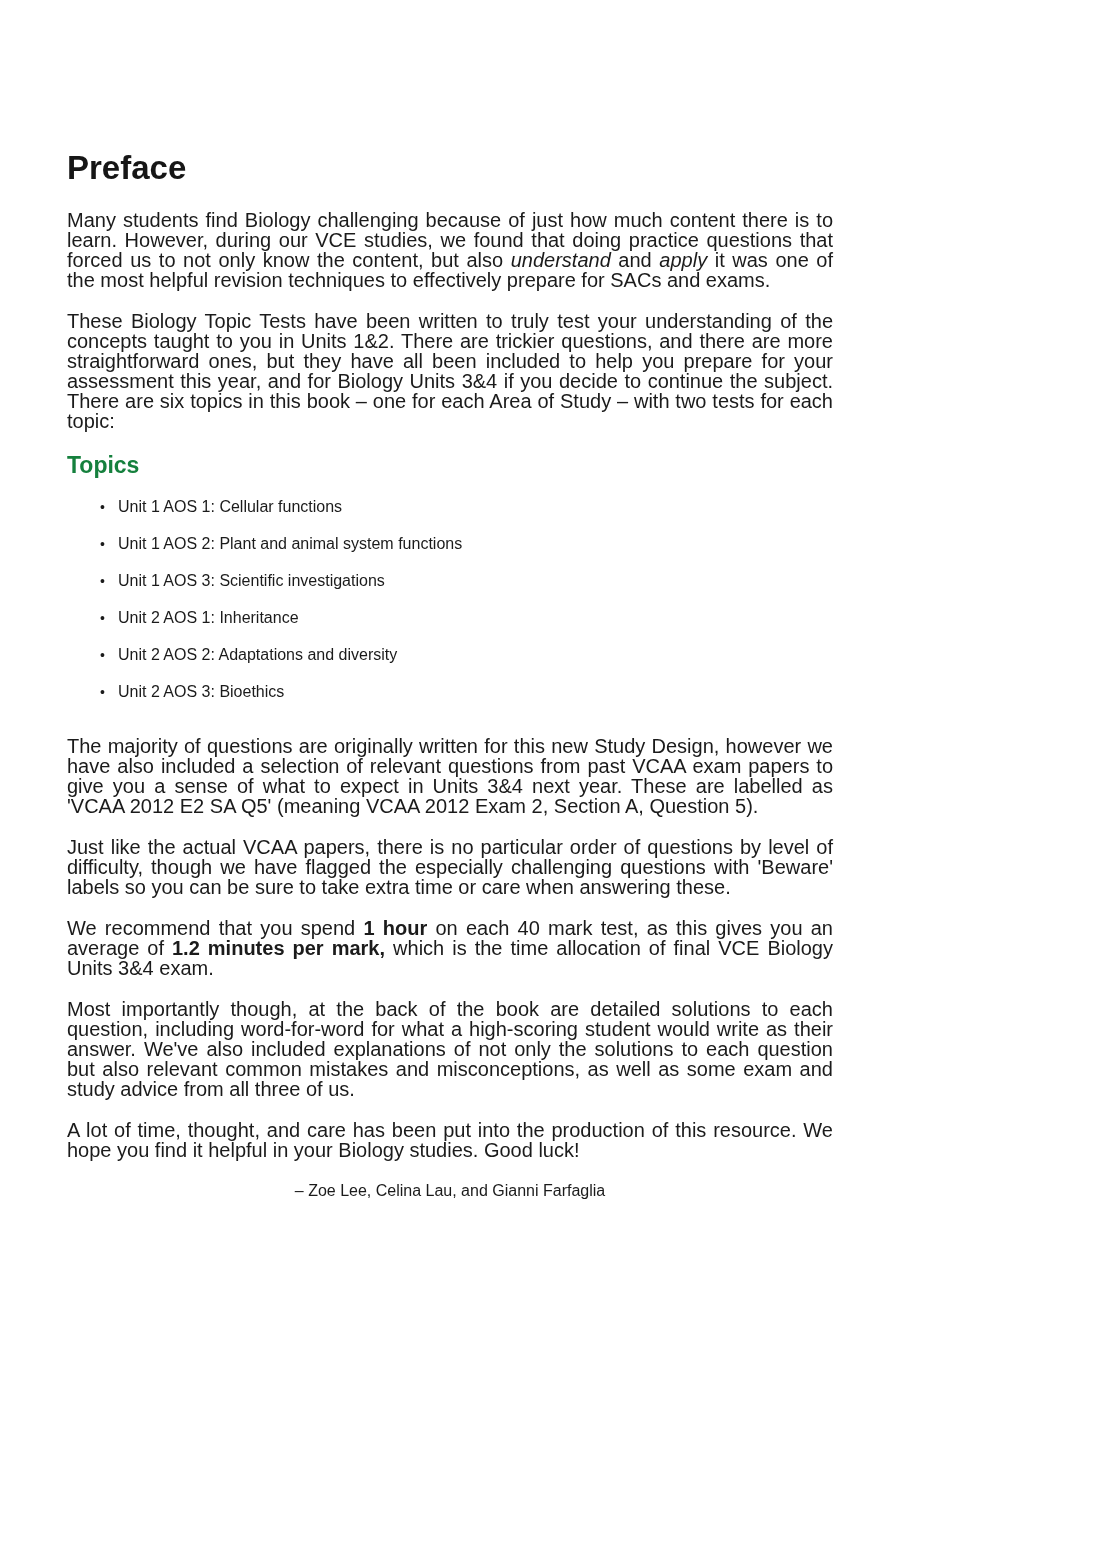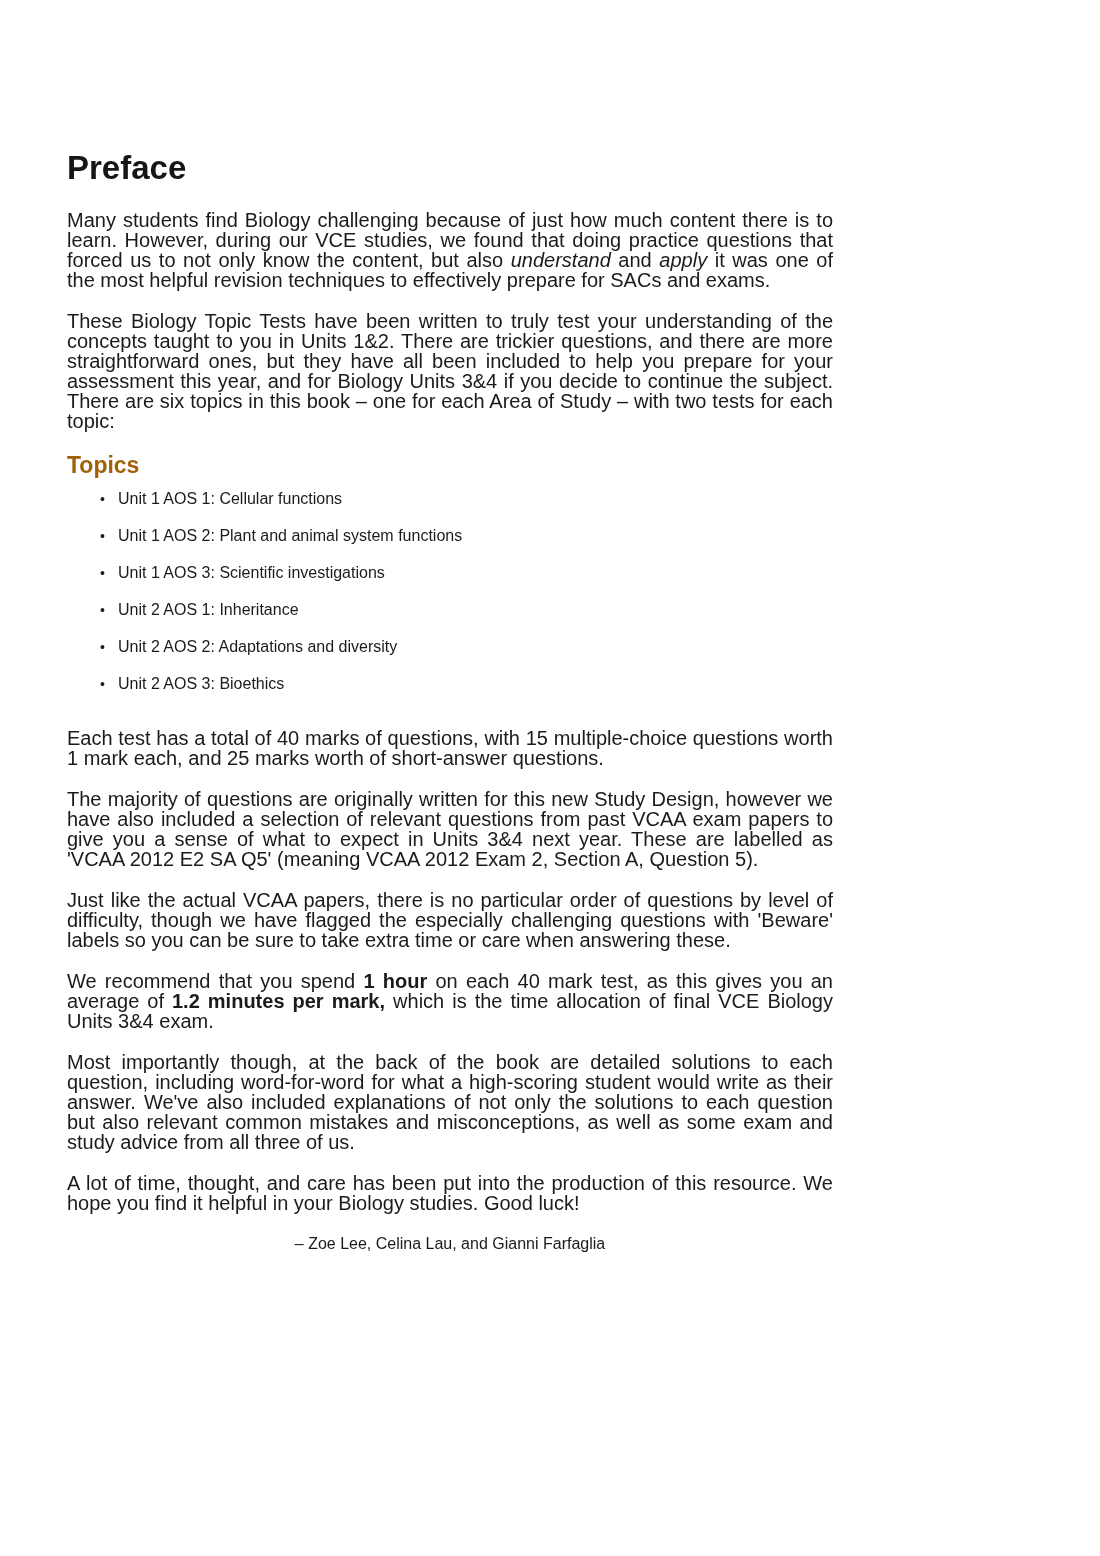--- a/index.html
+++ b/index.html
@@ -22,22 +22,22 @@
     font-size: 33px;
     line-height: 40px;
     font-weight: bold;
     margin: 0 0 22px 0;
     color: #161616;
   }
   h2.section-heading {
     font-size: 23px;
     line-height: 27px;
     font-weight: bold;
-    margin: 16px 0 10px 0;
-    color: #a16207;
+    margin: 16px 0 18px 0;
+    color: #15803d;
   }
   p {
     font-size: 20px;
     line-height: 20px;
     text-align: justify;
     margin: 0 0 21px 0;
   }
   .it { font-style: italic; }
   .bd { font-weight: bold; }
   ul.topics {
@@ -81,21 +81,20 @@
   <ul class="topics">
       <li><span class="bullet">•</span><span>Unit 1 AOS 1: Cellular functions</span></li>
       <li><span class="bullet">•</span><span>Unit 1 AOS 2: Plant and animal system functions</span></li>
       <li><span class="bullet">•</span><span>Unit 1 AOS 3: Scientific investigations</span></li>
       <li><span class="bullet">•</span><span>Unit 2 AOS 1: Inheritance</span></li>
       <li><span class="bullet">•</span><span>Unit 2 AOS 2: Adaptations and diversity</span></li>
       <li><span class="bullet">•</span><span>Unit 2 AOS 3: Bioethics</span></li>
     </ul>
 
   <div>
-      <p><span>Each test has a total of 40 marks of questions, with 15 multiple-choice questions worth 1 mark each, and 25 marks worth of short-answer questions.</span></p>
       <p><span>The majority of questions are originally written for this new Study Design, however we have also included a selection of relevant questions from past VCAA exam papers to give you a sense of what to expect in Units 3&amp;4 next year.  These are labelled as 'VCAA 2012 E2 SA Q5' (meaning VCAA 2012 Exam 2, Section A, Question 5).</span></p>
       <p><span>Just like the actual VCAA papers, there is no particular order of questions by level of difficulty, though we have flagged the especially challenging questions with 'Beware' labels so you can be sure to take extra time or care when answering these.</span></p>
       <p><span>We recommend that you spend </span><span class="bd">1 hour</span><span> on each 40 mark test, as this gives you an average of </span><span class="bd">1.2 minutes per mark,</span><span> which is the time allocation of final VCE Biology Units 3&amp;4 exam.</span></p>
       <p><span>Most importantly though, at the back of the book are detailed solutions to each question, including word-for-word for what a high-scoring student would write as their answer.  We've also included explanations of not only the solutions to each question but also relevant common mistakes and misconceptions, as well as some exam and study advice from all three of us.</span></p>
       <p><span>A lot of time, thought, and care has been put into the production of this resource.  We hope you find it helpful in your Biology studies. Good luck!</span></p>
     </div>
 
   <div class="signature">– Zoe Lee, Celina Lau, and Gianni Farfaglia</div>
 </div>
 

